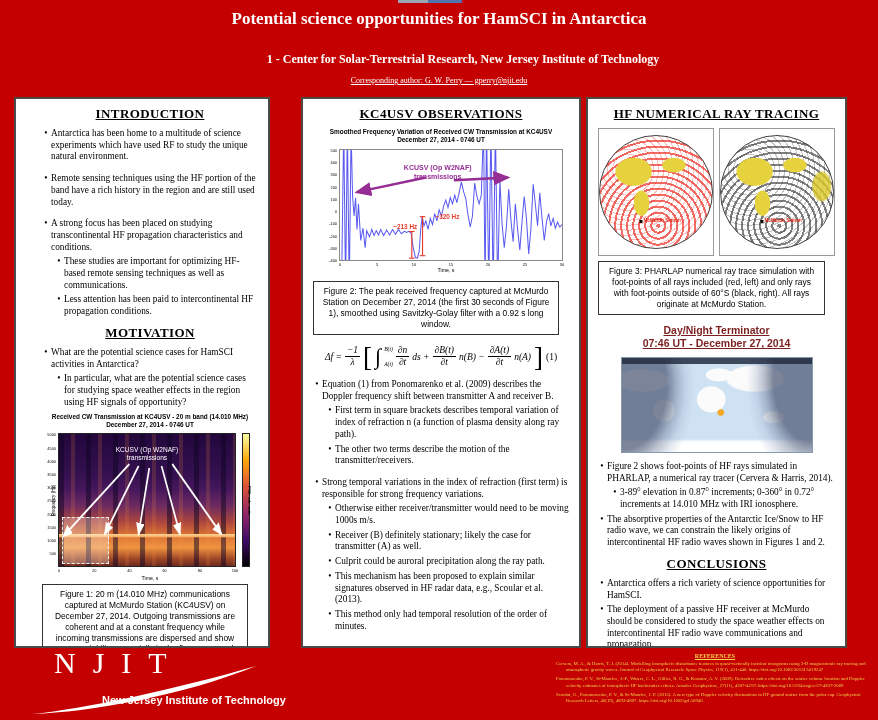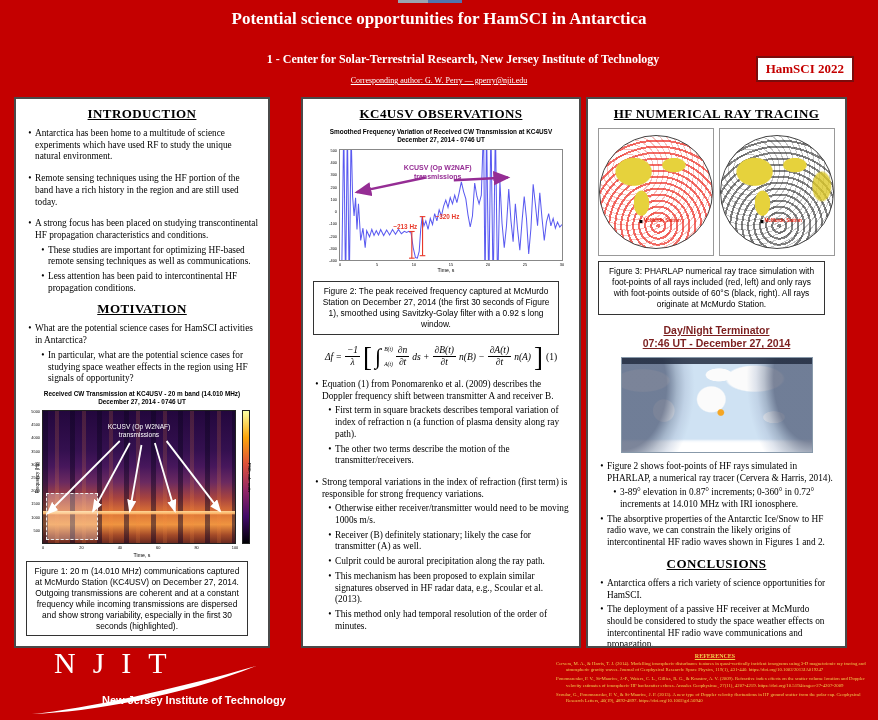--- a/index.html
+++ b/index.html
@@ -13,21 +13,21 @@
   .hdr-affil{position:absolute;left:0;width:100%;text-align:center;color:#fff;
              font-size:12px;font-weight:bold;padding-left:24px;}
   .hdr-corr{position:absolute;top:76px;left:0;width:100%;text-align:center;color:#fff;
              font-size:8px;text-decoration:underline;}
   .badge{position:absolute;right:24px;top:56px;background:#fff;border:2px solid #7a0c0c;
          color:#c40000;font-weight:bold;font-size:13px;padding:3px 8px;}
   .artifact{position:absolute;top:0;height:3px;}
   
   .panel{position:absolute;top:97px;height:551px;background:#fff;border:2px solid #4a4a4a;
          box-sizing:border-box;overflow:hidden;}
-  #panel-left{left:14px;width:256px;}
+  #panel-left{left:14px;width:256px;padding-left:16px;}
   #panel-mid{left:301px;width:280px;}
   #panel-right{left:586px;width:261px;}
   .sect{margin:7px 4px 6px 4px;text-align:center;font-size:13px;font-weight:bold;
         text-decoration:underline;letter-spacing:.4px;}
   .body-txt{font-size:9.3px;line-height:1.26;padding:0 9px;}
   .b{display:flex;margin-bottom:3px;}
   .b .m{width:10px;flex:none;text-align:center;}
   .b .t{flex:1;}
   .sub{margin-left:13px;}
   .grp{margin-bottom:10px;}
@@ -141,21 +141,20 @@
 <body>
 
 <div id="poster">
 
   <div class="artifact" style="left:398px;width:30px;background:#9aa5b1;"></div>
   <div class="artifact" style="left:428px;width:34px;background:#4f74ae;"></div>
 
   <div class="hdr-title">Potential science opportunities for HamSCI in Antarctica</div>
   <div class="hdr-affil" style="top:52px;">1 - Center for Solar-Terrestrial Research, New Jersey Institute of Technology</div>
   <div class="hdr-corr">Corresponding author: G. W. Perry — gperry@njit.edu</div>
-  <div class="badge">HamSCI 2022</div>
 
   <div class="panel" id="panel-left">
     <div class="sect">INTRODUCTION</div>
     <div class="body-txt">
       <div class="grp b">
           <span class="m">•</span>
           <span class="t">Antarctica has been home to a multitude of science experiments which have used RF to study the unique natural environment.</span>
         </div>
       <div class="grp b">
           <span class="m">•</span>

